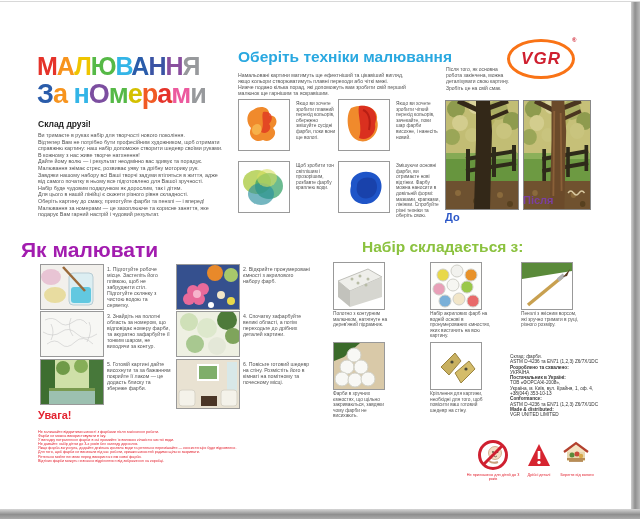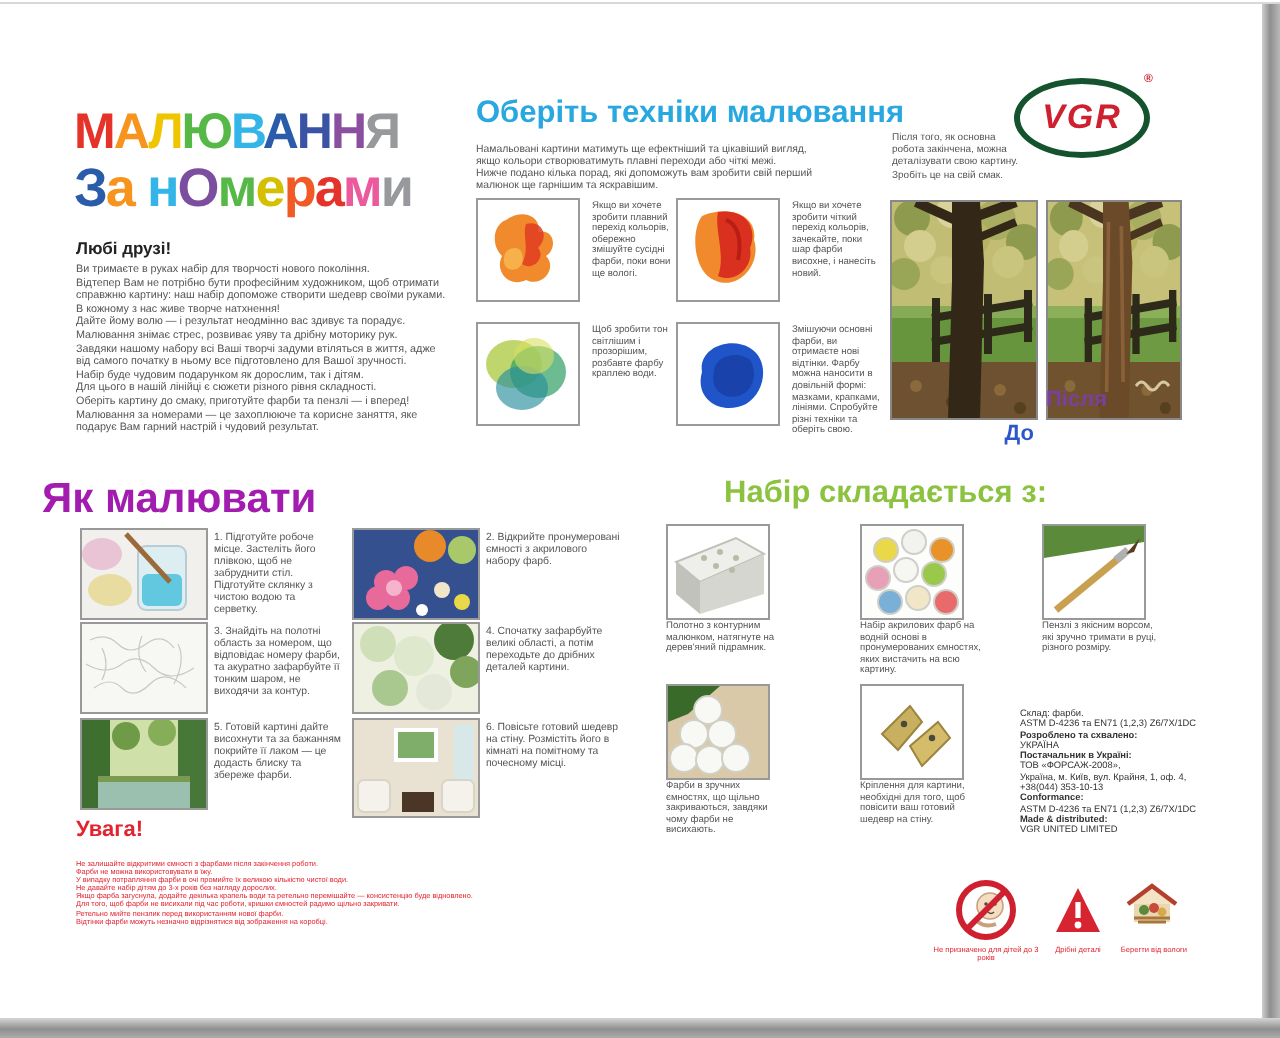--- a/index.html
+++ b/index.html
@@ -24,29 +24,29 @@
 
   .swatch{width:50px;height:50px;background:#fff;border:1px solid #9a9a9a;}
   .sw1{left:238px;top:99px;}  .sw2{left:338px;top:99px;}
   .sw3{left:238px;top:161px;} .sw4{left:338px;top:161px;}
   .swcap{font-size:4.8px;line-height:5.6px;color:#555;}
   .swc1{left:296px;top:101px;width:40px;} .swc2{left:396px;top:101px;width:44px;}
   .swc3{left:296px;top:163px;width:40px;} .swc4{left:396px;top:163px;width:46px;}
 
   .after-note{left:446px;top:66px;width:86px;font-size:5px;line-height:6.2px;color:#555;white-space:pre-line;}
 
-  .logo{left:507px;top:39px;width:62px;height:34px;border:3px solid #14532d;border-radius:50%;
+  .logo{left:507px;top:39px;width:62px;height:34px;border:3px solid #f97316;border-radius:50%;
         display:flex;align-items:center;justify-content:center;}
   .logo span{color:#cf2030;font-size:17px;font-weight:bold;font-style:italic;letter-spacing:1px;}
   .logo-reg{left:572px;top:37px;font-size:6px;color:#cf2030;font-weight:bold;}
 
   .treebox{border:1px solid #888;}
   .tree1{left:445px;top:100px;width:72px;height:108px;}
   .tree2{left:523px;top:100px;width:66px;height:108px;}
-  .lbl-do{left:445px;top:211px;width:72px;text-align:right;font-size:11px;font-weight:bold;color:#2b57c8;}
+  .lbl-do{left:445px;top:211px;width:72px;text-align:left;font-size:11px;font-weight:bold;color:#2b57c8;}
   .lbl-pi{left:523px;top:194px;width:66px;text-align:left;font-size:11px;font-weight:bold;color:#7b3fa0;}
 
   .h-howto{left:21px;top:238px;font-size:21px;font-weight:bold;color:#a21caf;}
   .stepimg{width:62px;height:44px;border:1px solid #999;}
   .stepcap{font-size:5.2px;line-height:6px;color:#555;}
   .s1i{left:40px;top:264px;}  .s1c{left:107px;top:266px;width:64px;}
   .s2i{left:176px;top:264px;} .s2c{left:243px;top:266px;width:68px;}
   .s3i{left:40px;top:311px;}  .s3c{left:107px;top:313px;width:64px;}
   .s4i{left:176px;top:311px;} .s4c{left:243px;top:313px;width:68px;}
   .s5i{left:40px;top:359px;}  .s5c{left:107px;top:361px;width:64px;}
@@ -73,21 +73,21 @@
 <body>
 
 <div class="abs sheet"></div>
 <div class="abs edge-top"></div>
 <div class="abs edge-right"></div>
 <div class="abs edge-bottom"></div>
 
 <div class="abs title-l1"><span style="color: rgb(229, 51, 42);">М</span><span style="color: rgb(247, 148, 30);">А</span><span style="color: rgb(239, 197, 0);">Л</span><span style="color: rgb(86, 185, 71);">Ю</span><span style="color: rgb(51, 181, 231);">В</span><span style="color: rgb(42, 92, 170);">А</span><span style="color: rgb(58, 83, 164);">Н</span><span style="color: rgb(138, 79, 158);">Н</span><span style="color: rgb(151, 153, 156);">Я</span></div>
 <div class="abs title-l2"><span style="color: rgb(42, 92, 170);">З</span><span style="color: rgb(247, 148, 30);">а</span><span style="color: rgb(0, 0, 0);"> </span><span style="color: rgb(51, 181, 231);">н</span><span style="color: rgb(124, 78, 160);">О</span><span style="color: rgb(86, 185, 71);">м</span><span style="color: rgb(212, 192, 0);">е</span><span style="color: rgb(241, 90, 36);">р</span><span style="color: rgb(229, 51, 42);">а</span><span style="color: rgb(236, 90, 158);">м</span><span style="color: rgb(151, 153, 156);">и</span></div>
 
-<div class="abs h-intro">Любі друзі!</div>
+<div class="abs h-intro">Склад друзі!</div>
 <div class="abs p-intro">Ви тримаєте в руках набір для творчості нового покоління.
 Відтепер Вам не потрібно бути професійним художником, щоб отримати
 справжню картину: наш набір допоможе створити шедевр своїми руками.
 В кожному з нас живе творче натхнення!
 Дайте йому волю — і результат неодмінно вас здивує та порадує.
 Малювання знімає стрес, розвиває уяву та дрібну моторику рук.
 Завдяки нашому набору всі Ваші творчі задуми втіляться в життя, адже
 від самого початку в ньому все підготовлено для Вашої зручності.
 Набір буде чудовим подарунком як дорослим, так і дітям.
 Для цього в нашій лінійці є сюжети різного рівня складності.

